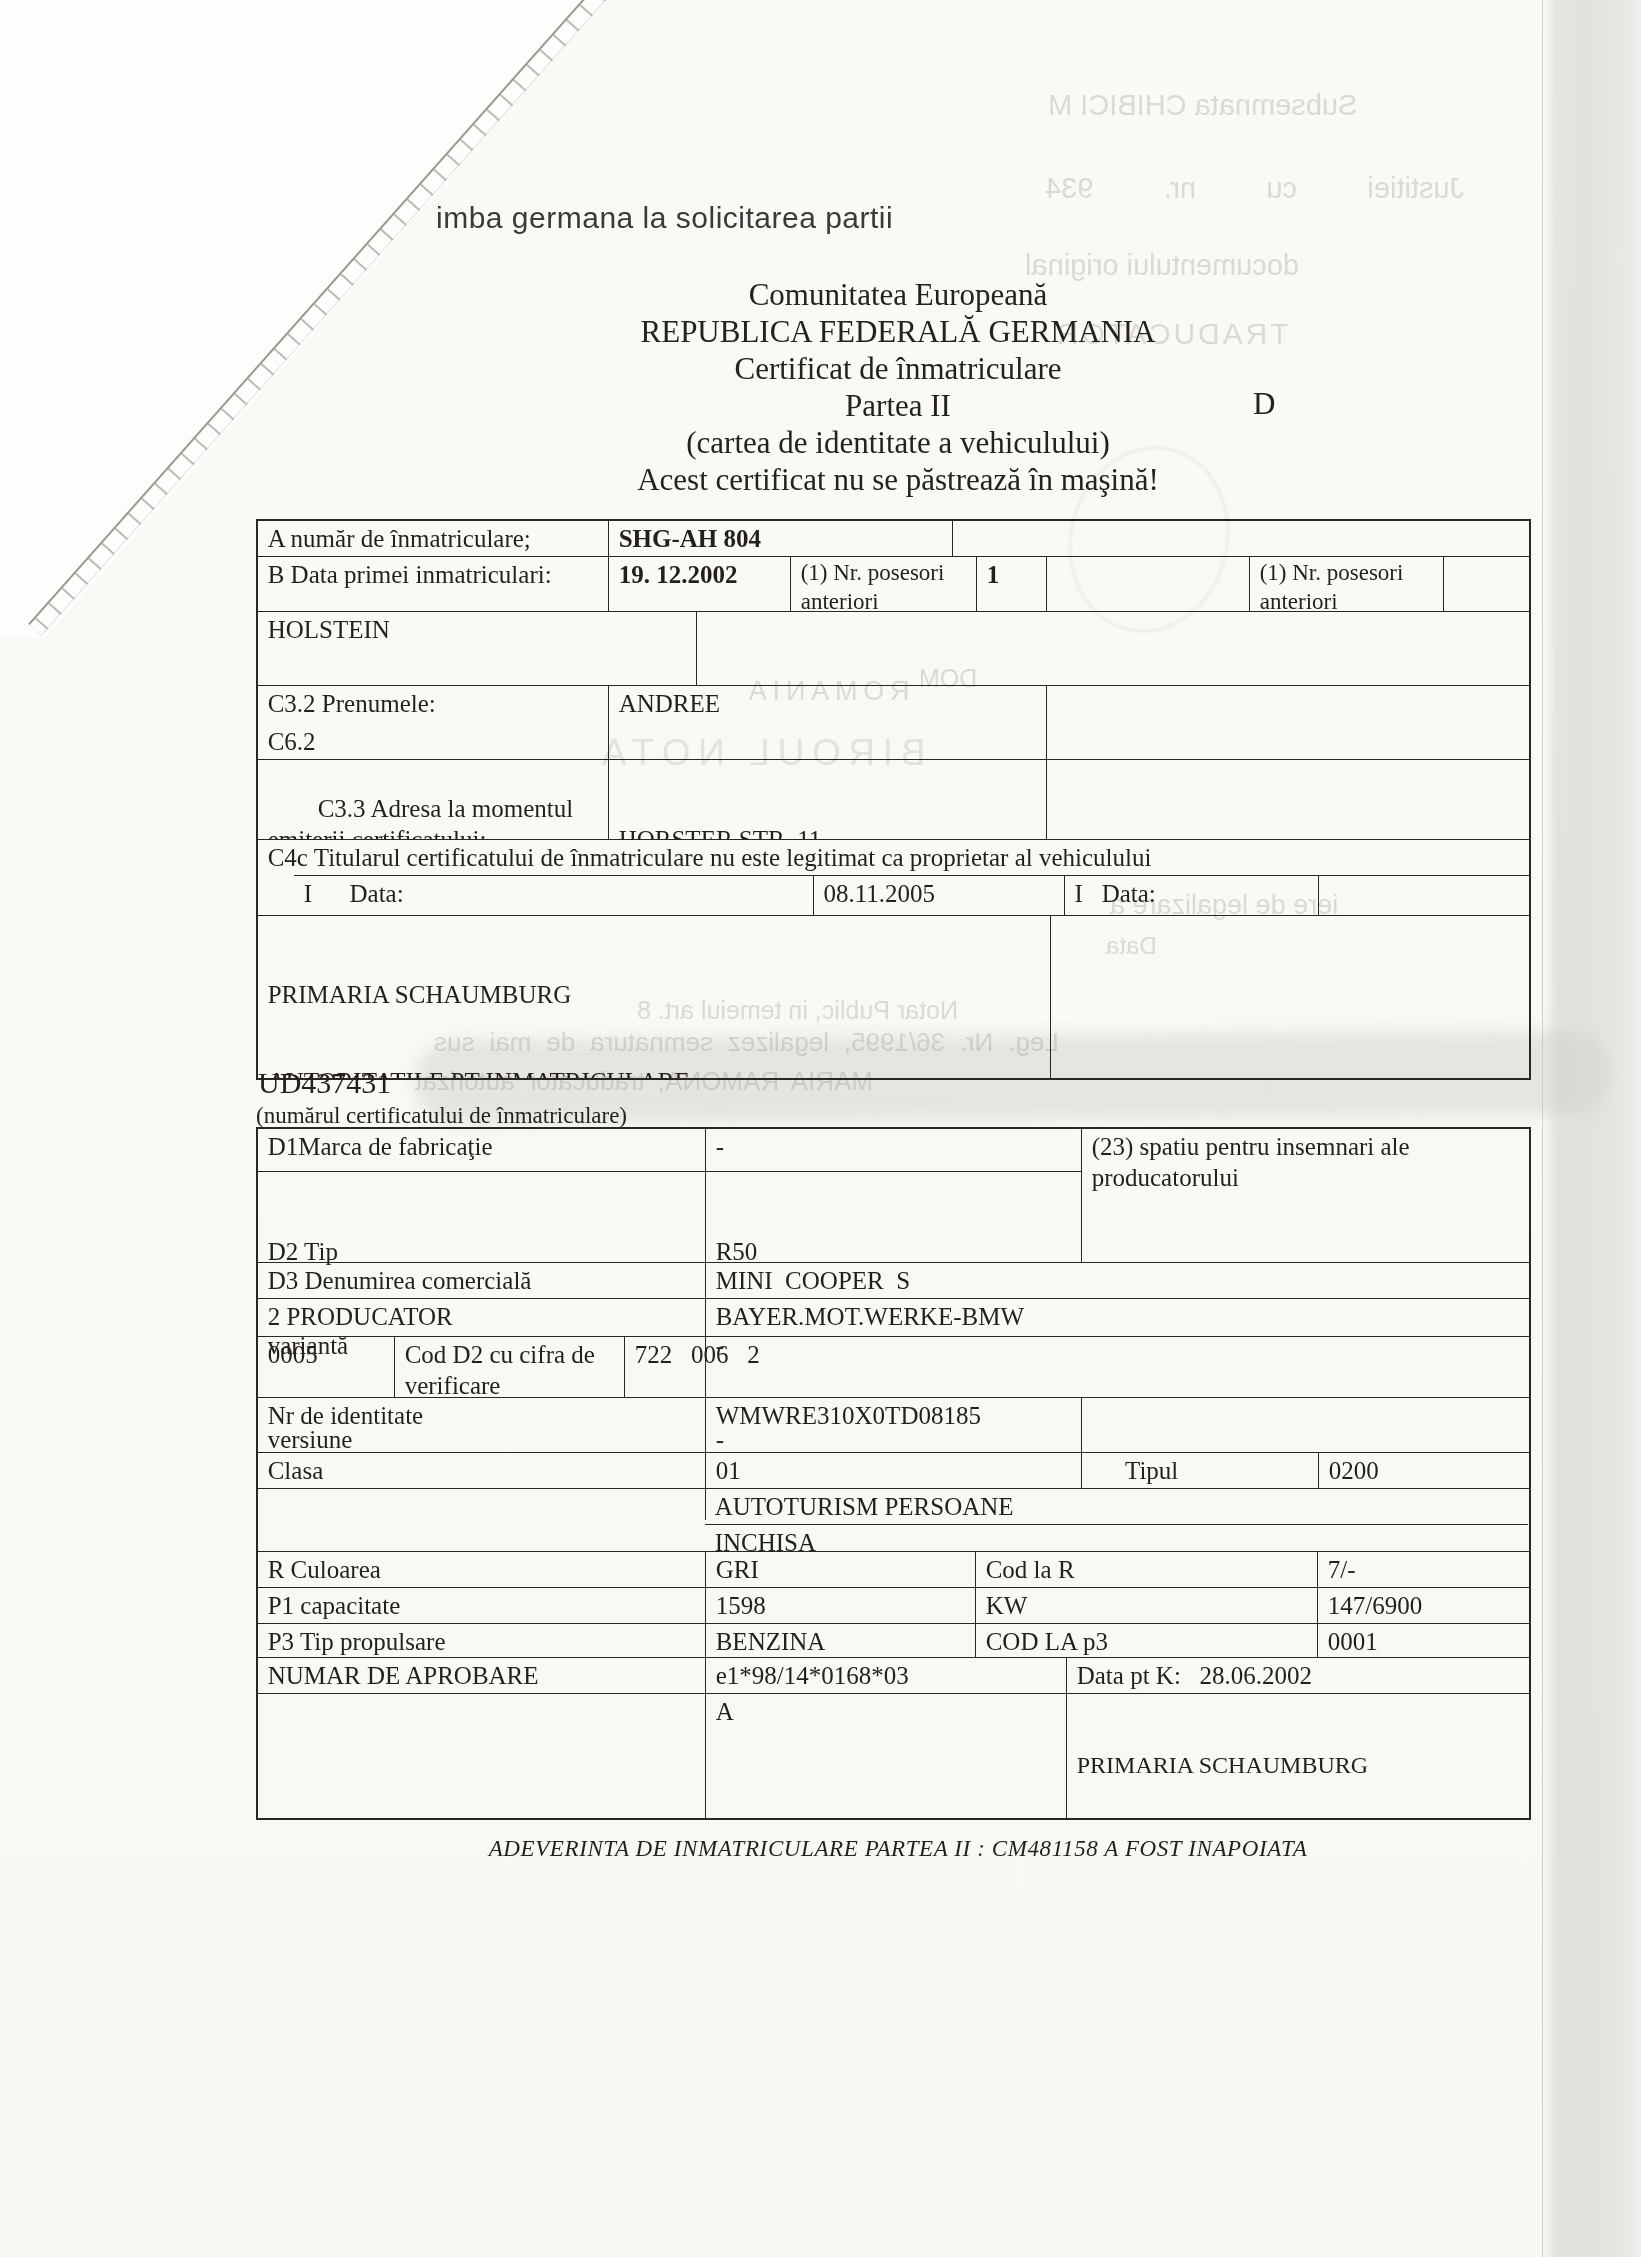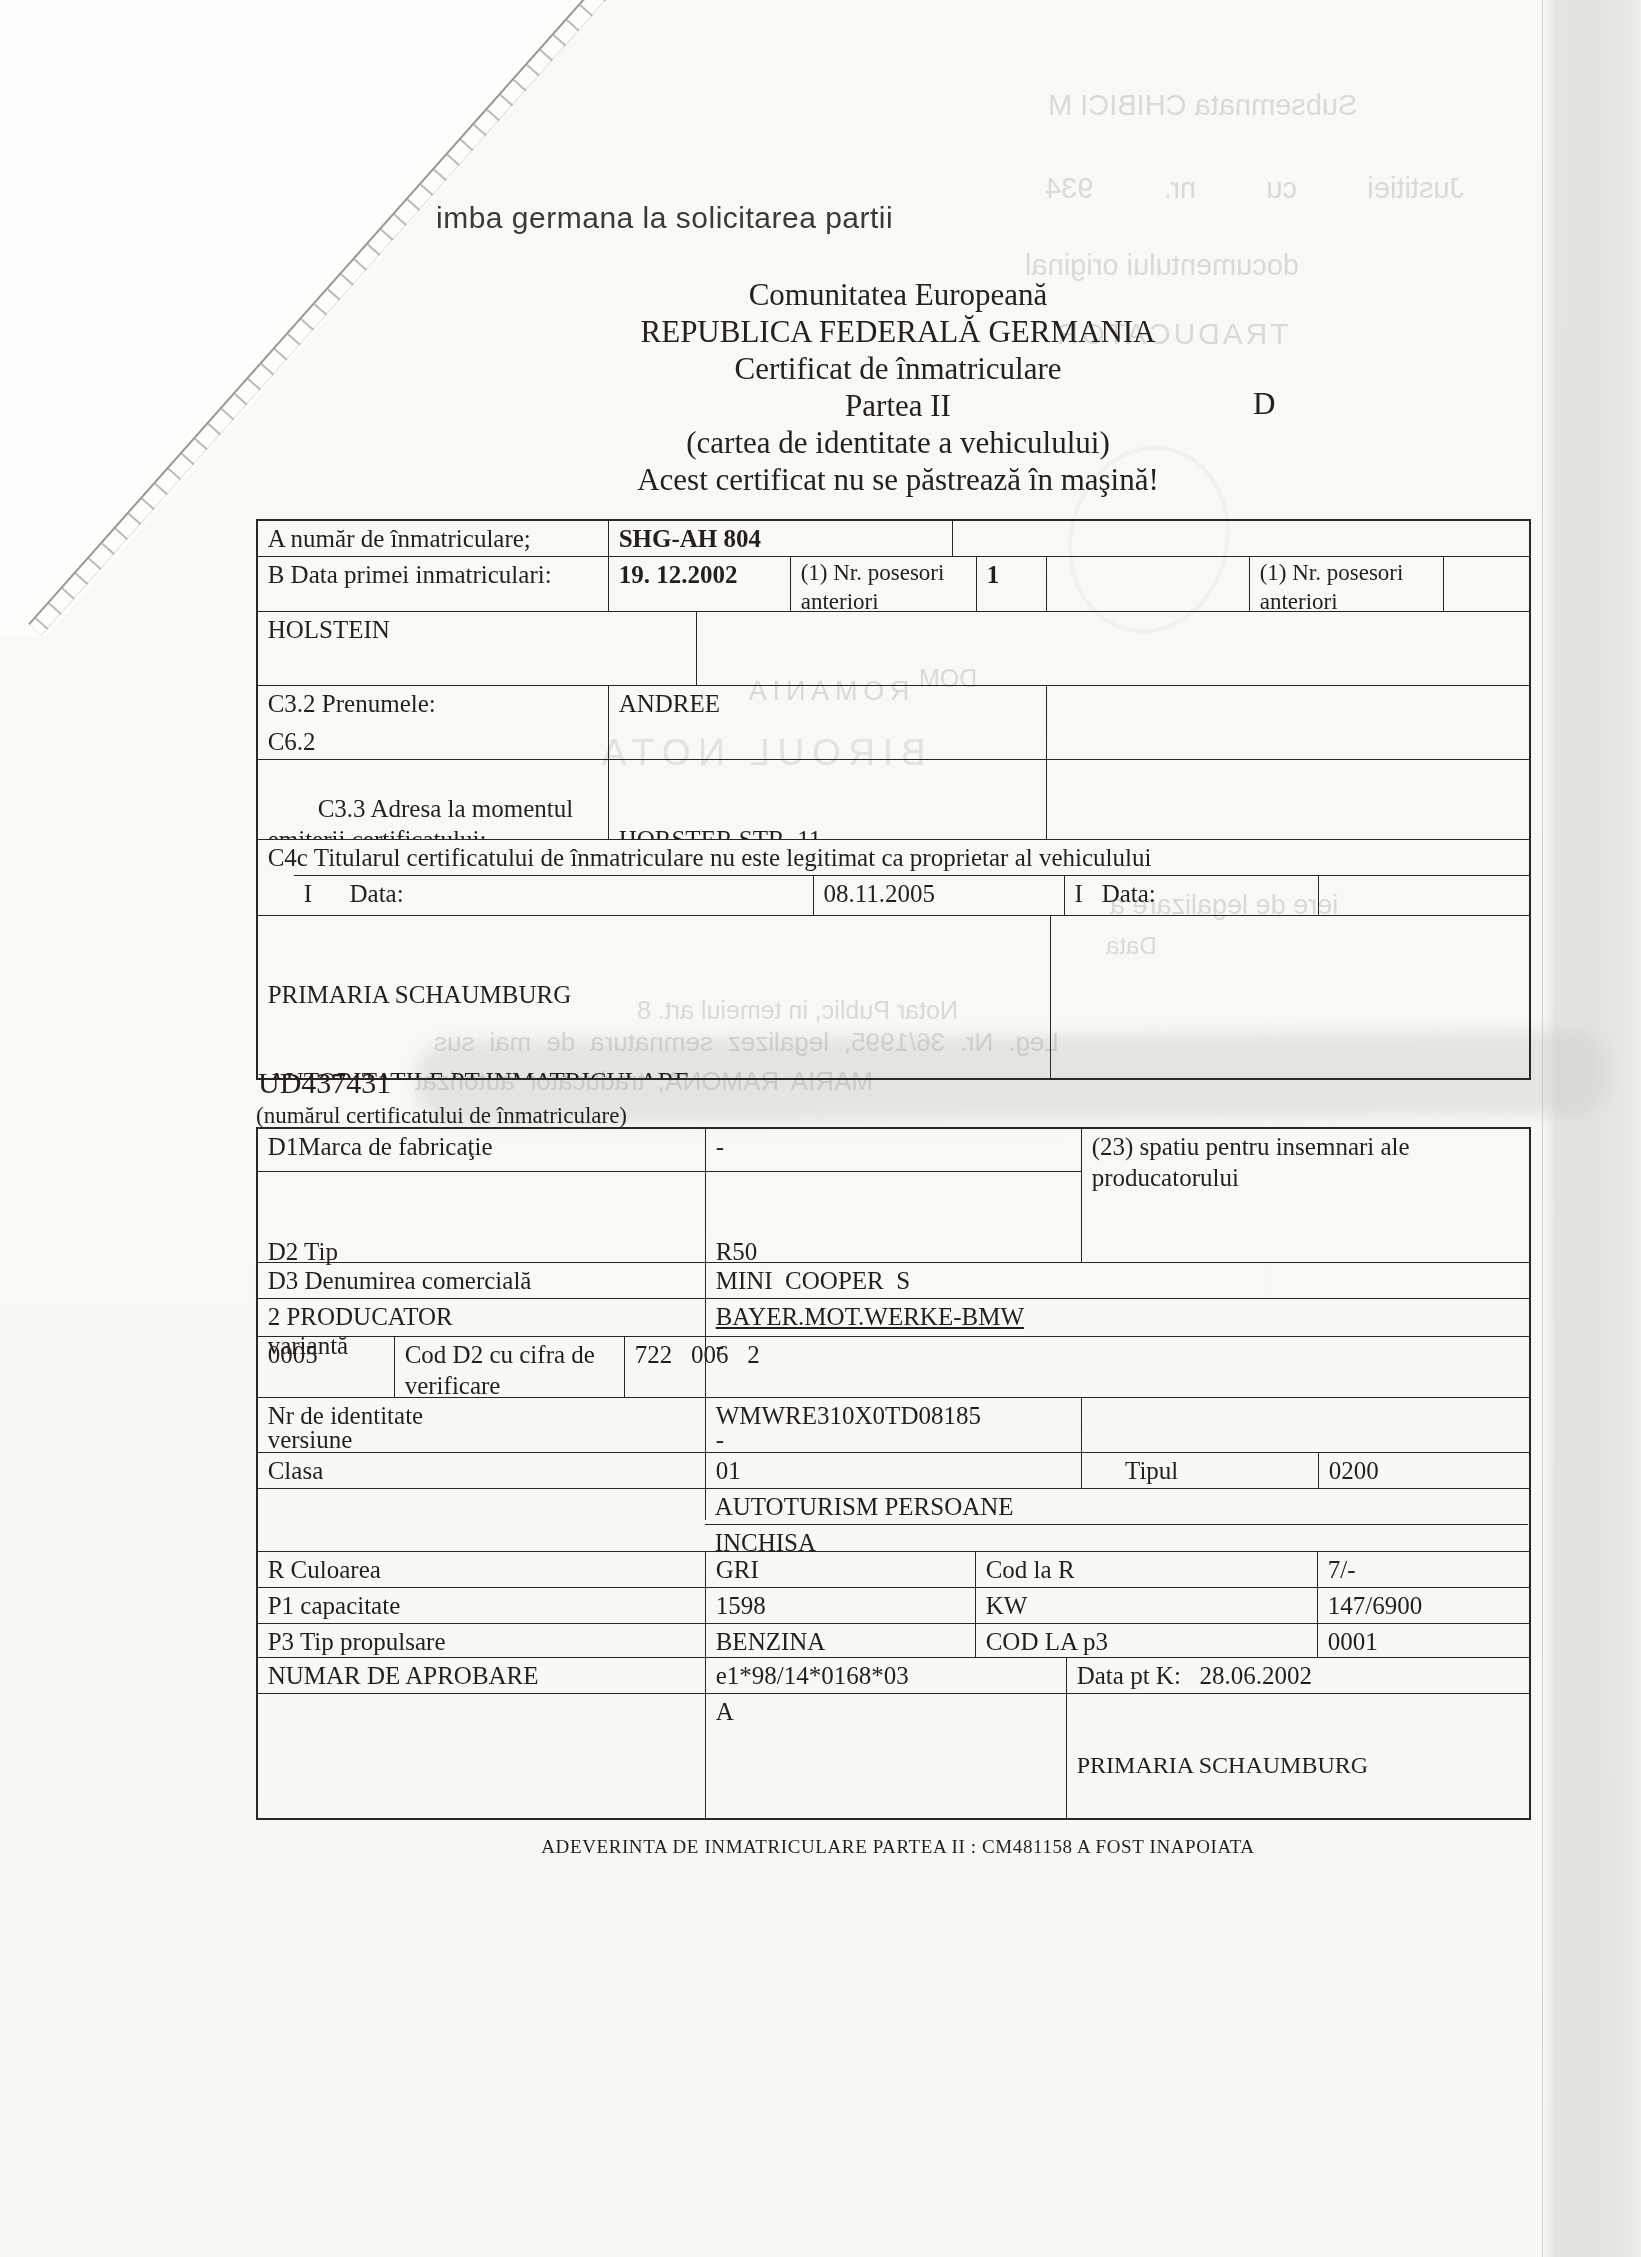--- a/index.html
+++ b/index.html
@@ -57,21 +57,21 @@
     position:absolute;left:541px;top:276px;width:714px;z-index:3;
     text-align:center;font-size:31px;line-height:37px;color:#26211b;
   }
   .part-letter{
     position:absolute;left:1253px;top:386px;z-index:3;font-size:31px;color:#26211b;
   }
   .doc-number{position:absolute;left:258px;top:1066px;z-index:3;font-size:30px;}
   .doc-number-caption{position:absolute;left:256px;top:1103px;z-index:3;font-size:23px;}
   .footer-note{
     position:absolute;left:256px;top:1836px;width:1284px;z-index:3;
-    text-align:center;font-size:19px;letter-spacing:0.6px;
+    text-align:center;font-size:23px;letter-spacing:0.6px;font-style:italic;
   }
   
   .t{
     position:absolute;left:256px;z-index:3;width:1275px;
     border:2.9px solid #2b2620;box-sizing:border-box;
     font-size:25px;line-height:1.25;background:transparent;
   }
   .t1{top:519px;}
   .t2{top:1127px;}
   .r{display:flex;}
@@ -216,21 +216,21 @@
       <div class="c" style="width:447px;">(23) spatiu pentru insemnari ale producatorului</div>
     </div>
 
     <div class="r" style="height:35px;">
       <div class="c" style="width:447px;">D3 Denumirea comercială</div>
       <div class="c" style="width:823px;">MINI  COOPER  S</div>
     </div>
 
     <div class="r" style="height:37px;">
       <div class="c" style="width:447px;">2 PRODUCATOR</div>
-      <div class="c" style="width:823px;text-decoration:underline;">BAYER.MOT.WERKE-BMW</div>
+      <div class="c" style="width:823px;">BAYER.MOT.WERKE-BMW</div>
     </div>
 
     <div class="r" style="height:60px;">
       <div class="c" style="width:136px;">0005</div>
       <div class="c" style="width:230px;">Cod D2 cu cifra de verificare</div>
       <div class="c" style="width:457px;">722   006   2</div>
     </div>
 
     <div class="r" style="height:54px;">
       <div class="c" style="width:447px;">Nr de identitate</div>

